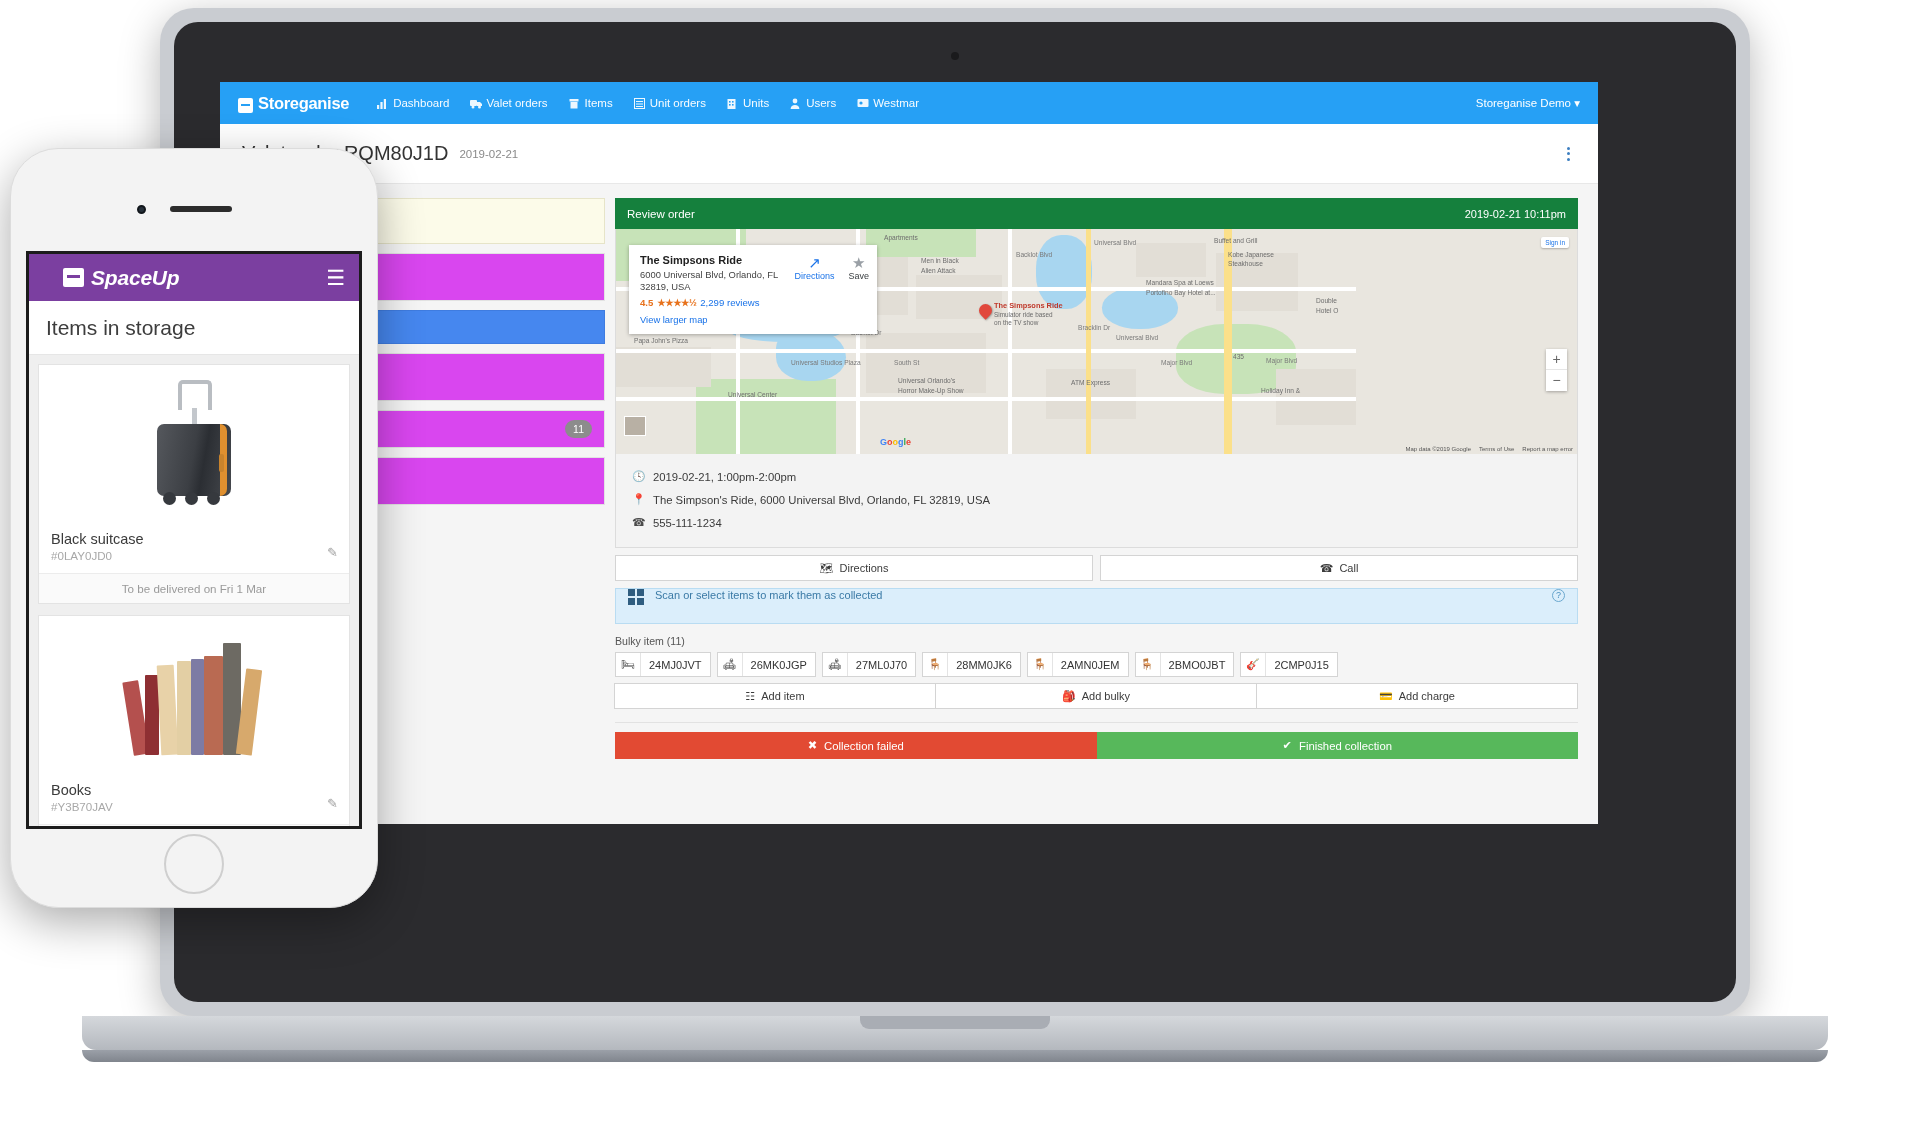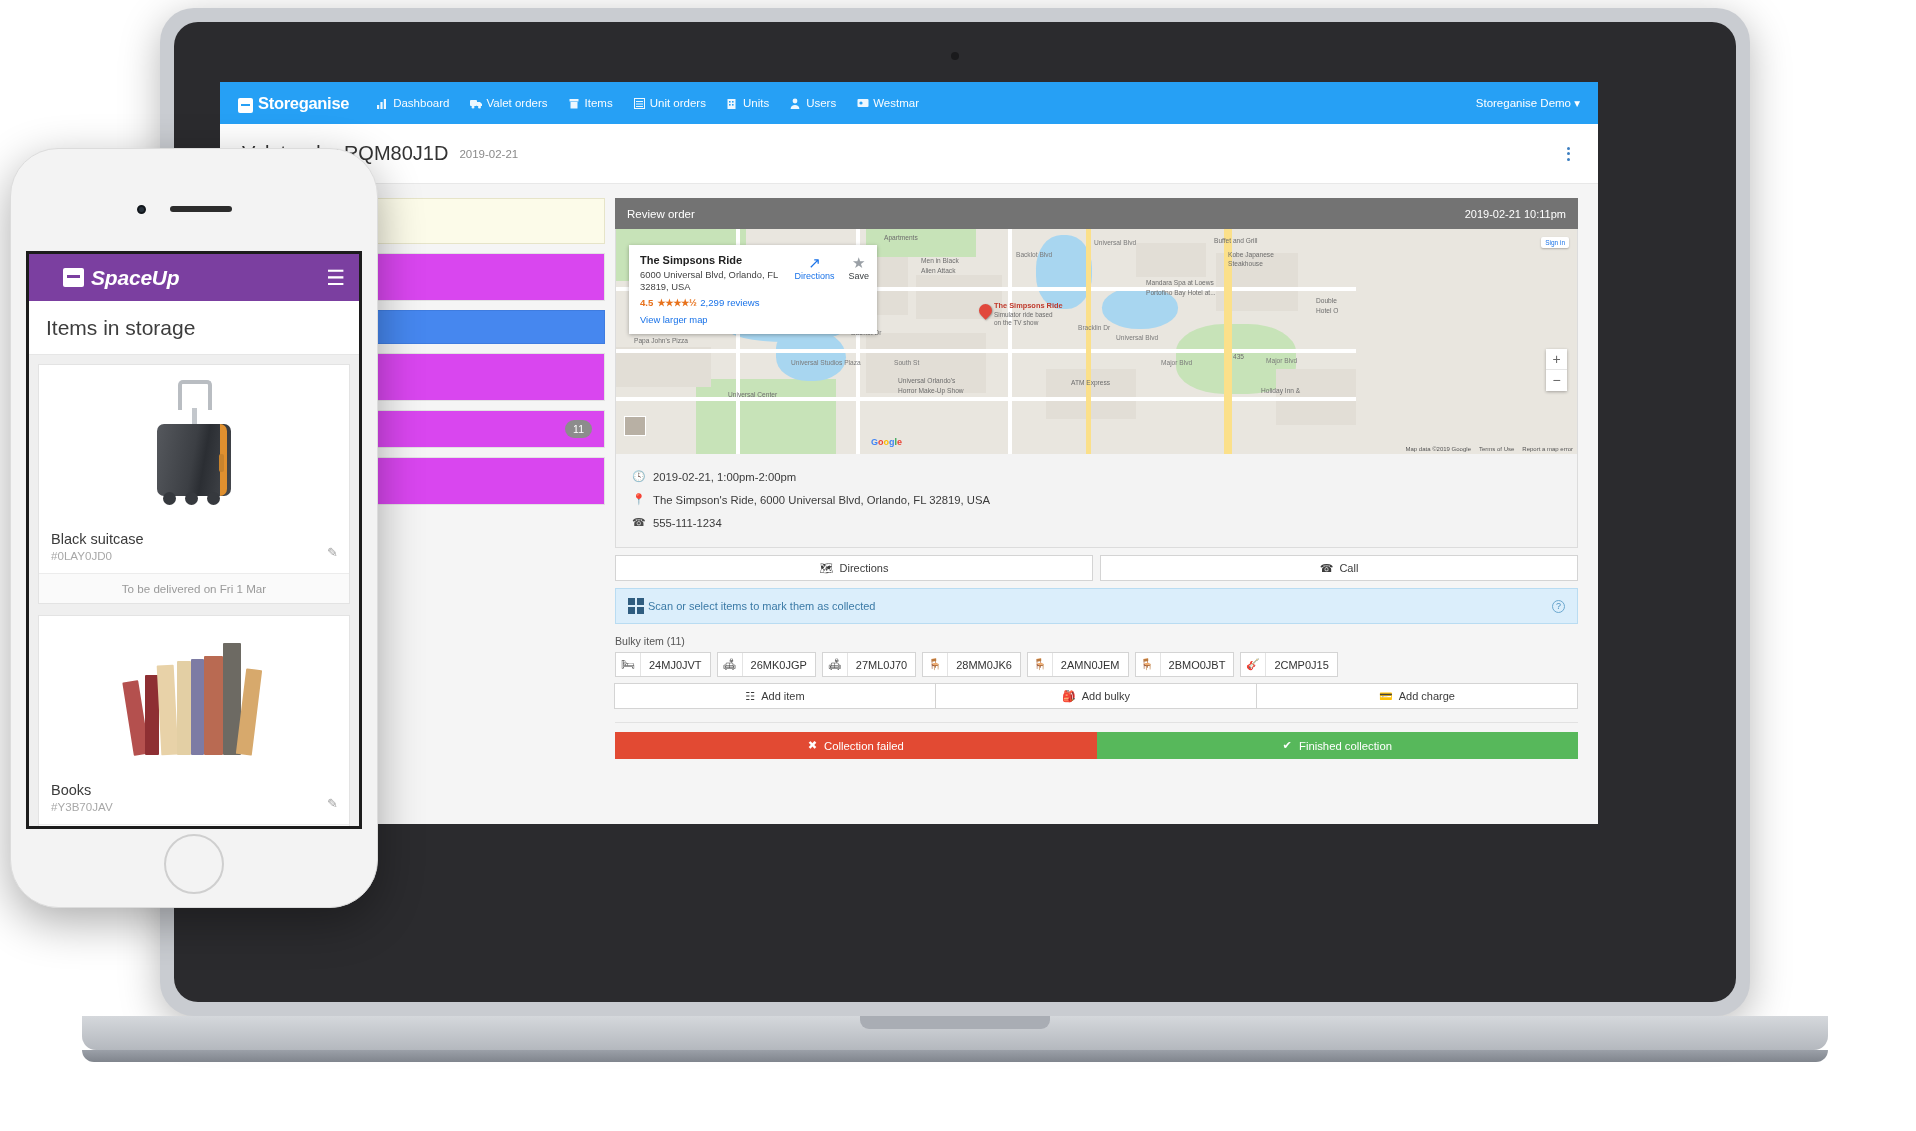--- a/index.html
+++ b/index.html
@@ -78,21 +78,21 @@
   .card.plain { height:48px; }
   .card.blue { background:#4687ef; border-color:#3f7ce0; height:34px; }
   .card.row { height:38px; display:flex; align-items:center; justify-content:flex-end; padding-right:12px; }
   .badge-count {
     background:#8c8c8c; color:#fff; border-radius:10px; font-size:10.5px;
     padding:3px 8px; min-width:25px; text-align:center;
   }
 
   .sg-right { flex:1; padding:14px 20px 0 10px; }
   .bar { height:31px; display:flex; align-items:center; padding:0 12px; color:#fff; font-size:11.5px; }
-  .bar.green { background:#737373; }
+  .bar.green { background:#15803d; }
   .bar.blue  { background:#4687ef; margin-top:7px;}
   .bar .ts { margin-left:auto; font-size:11px; }
 
   
   .map {
     position:relative; height:225px; background:#e9e6df; overflow:hidden;
     border-left:1px solid #dcdcdc; border-right:1px solid #dcdcdc;
   }
   .mp-green{ position:absolute; background:#c7e3b8; }
   .mp-water{ position:absolute; background:#a8d6f0; }
@@ -120,41 +120,41 @@
 
   .map-pin { position:absolute; left:363px; top:75px; }
   .map-pin .head{ width:13px;height:13px;border-radius:50% 50% 50% 0; transform:rotate(-45deg); background:#e1483c; box-shadow:0 1px 2px rgba(0,0,0,.35);}
   .pin-lbl{ position:absolute; left:378px; top:72px; font-size:7.4px; color:#c0392b; font-weight:bold; white-space:nowrap;}
   .pin-sub{ position:absolute; left:378px; top:82px; font-size:6.4px; color:#6b6b6b; line-height:1.25; white-space:nowrap;}
 
   .zoomctl{ position:absolute; right:10px; top:120px; width:21px; background:#fff; box-shadow:0 1px 3px rgba(0,0,0,.3); }
   .zoomctl div{ height:21px; line-height:20px; text-align:center; font-size:14px; color:#666; }
   .zoomctl div:first-child{ border-bottom:1px solid #e6e6e6; }
   .map-foot{ position:absolute; right:4px; bottom:2px; font-size:6px; color:#555; display:flex; gap:8px;}
-  .gmark{ position:absolute; left:255px; bottom:7px; font-size:9px; color:#5f6368; font-weight:bold;}
+  .gmark{ position:absolute; left:264px; bottom:7px; font-size:9px; color:#5f6368; font-weight:bold;}
   .gmark span:nth-child(1){color:#4285f4}.gmark span:nth-child(2){color:#ea4335}
   .gmark span:nth-child(3){color:#fbbc05}.gmark span:nth-child(4){color:#4285f4}
   .gmark span:nth-child(5){color:#34a853}.gmark span:nth-child(6){color:#ea4335}
   .thumb-img{ position:absolute; left:8px; bottom:18px; width:22px;height:20px; background:#b8b0a4; border:1px solid #fff; }
   .signin{ position:absolute; right:8px; top:8px; background:#fff; border-radius:2px; font-size:6.5px; color:#1a73e8; padding:2px 4px; box-shadow:0 1px 2px rgba(0,0,0,.25);}
 
   
   .details{ background:#f3f3f3; border:1px solid #dcdcdc; border-top:none; padding:11px 16px 13px; }
   .det-row{ display:flex; align-items:center; gap:9px; font-size:11.3px; color:#3b3b3b; padding:5px 0; }
   .det-ico{ width:12px; text-align:center; color:#4a4a4a; font-size:11px;}
 
   .btn-row{ display:flex; gap:7px; margin-top:7px; }
   .btn {
     flex:1; height:26px; border:1px solid #d4d4d4; background:#fff;
     display:flex; align-items:center; justify-content:center; gap:6px;
     font-size:11px; color:#3b3b3b;
   }
   .scanbar{
     margin-top:7px; background:#dbeefb; border:1px solid #b9dcf2; height:36px;
-    display:flex; align-items:center; padding:0 12px; gap:4px; font-size:11px; color:#3b7aa6;
+    display:flex; align-items:flex-start; padding:0 12px; gap:11px; font-size:11px; color:#3b7aa6;
   }
   .qr{ width:16px;height:16px; display:grid; grid-template-columns:1fr 1fr; grid-gap:2px;}
   .qr i{ background:#2f5d80; display:block; }
   .help{ margin-left:auto; width:13px;height:13px;border-radius:50%;border:1px solid #6ba8cf; color:#4a8fbe; font-size:9px; text-align:center; line-height:11px;}
 
   .bulky-lbl{ font-size:10.6px; color:#555; margin:11px 0 5px; }
   .chips{ display:flex; gap:6px; flex-wrap:nowrap; }
   .chip{
     border:1px solid #d4d4d4; background:#fff; height:25px; display:flex; align-items:center;
     font-size:11px; color:#333; overflow:hidden;

